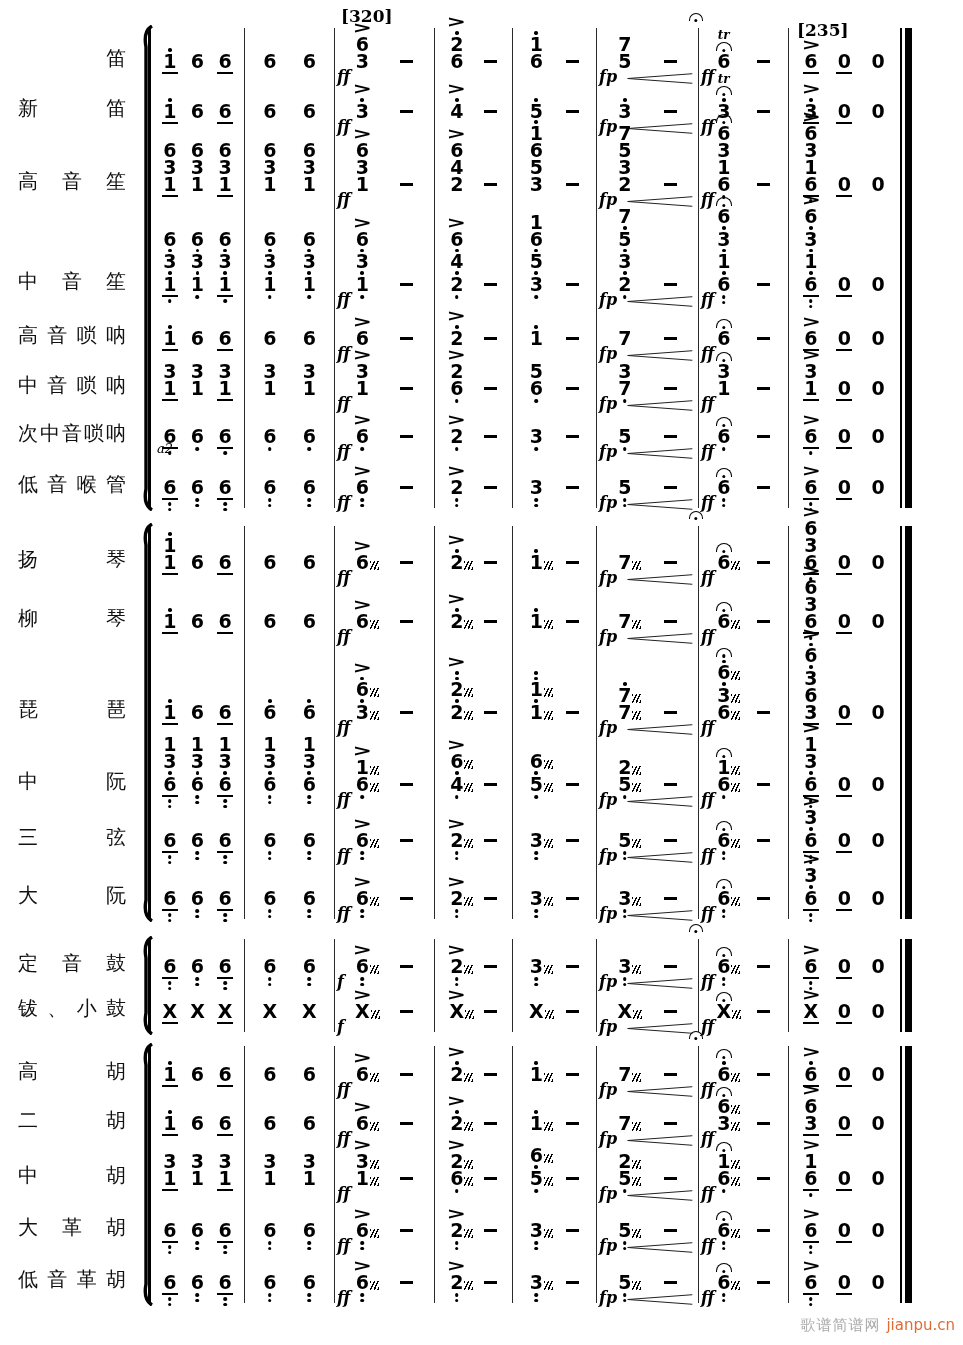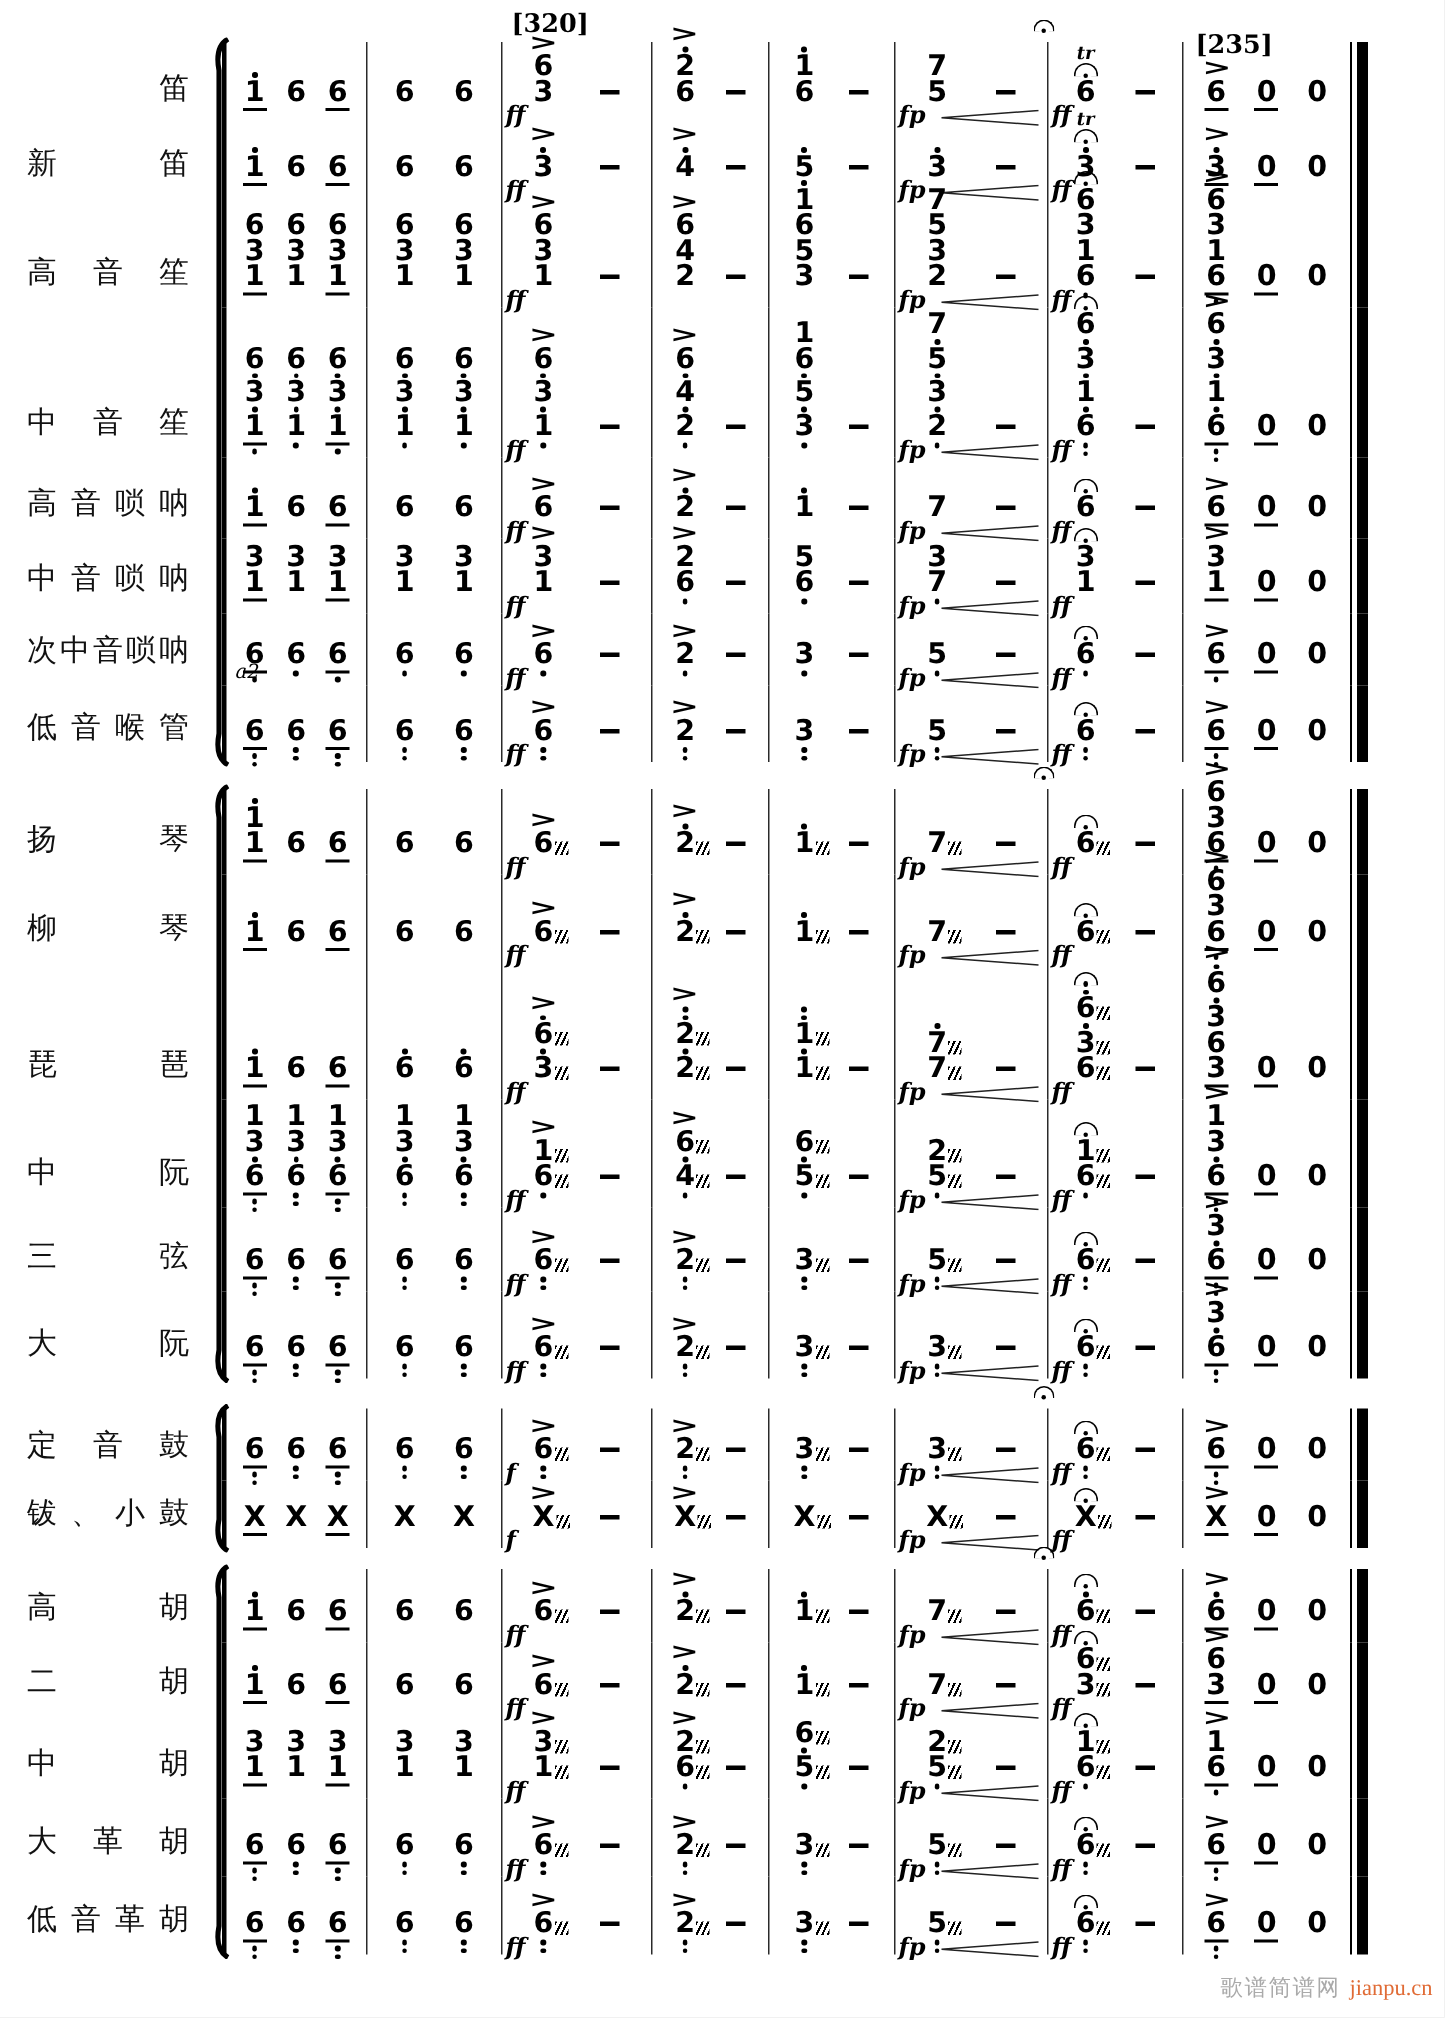--- a/index.html
+++ b/index.html
@@ -44,21 +44,21 @@
   .barferm{position:absolute;left:-10px;top:-15px;z-index:4;}
   .pre{position:absolute;left:6px;top:-14px;font-family:"DejaVu Serif","Liberation Serif",serif;
        font-style:italic;font-size:13px;line-height:12px;}
   .mlabel{position:absolute;font-family:"DejaVu Serif","Liberation Serif",serif;
           font-weight:700;font-size:17px;color:#000;}
   .mlabel-230{left:341px;top:6px;}
   .mlabel-235{left:797px;top:20px;}
   #watermark{position:absolute;right:8px;bottom:10px;font-size:15px;
              font-family:"DejaVu Sans","Liberation Sans",sans-serif;}
   #watermark .cn{color:#aaaaaa;letter-spacing:1px;}
-  #watermark .en{color:#e06b35;margin-left:6px;font-family:Liberation Serif, serif;}
+  #watermark .en{color:#e06b35;margin-left:6px;}
 </style>
 </head>
 <body>
 
 <div id="page">
   <span class="mlabel mlabel-230">[320]</span>
   <span class="mlabel mlabel-235">[235]</span>
 
   <div id="score">
       <div class="group" style="margin-top: 0px;">

